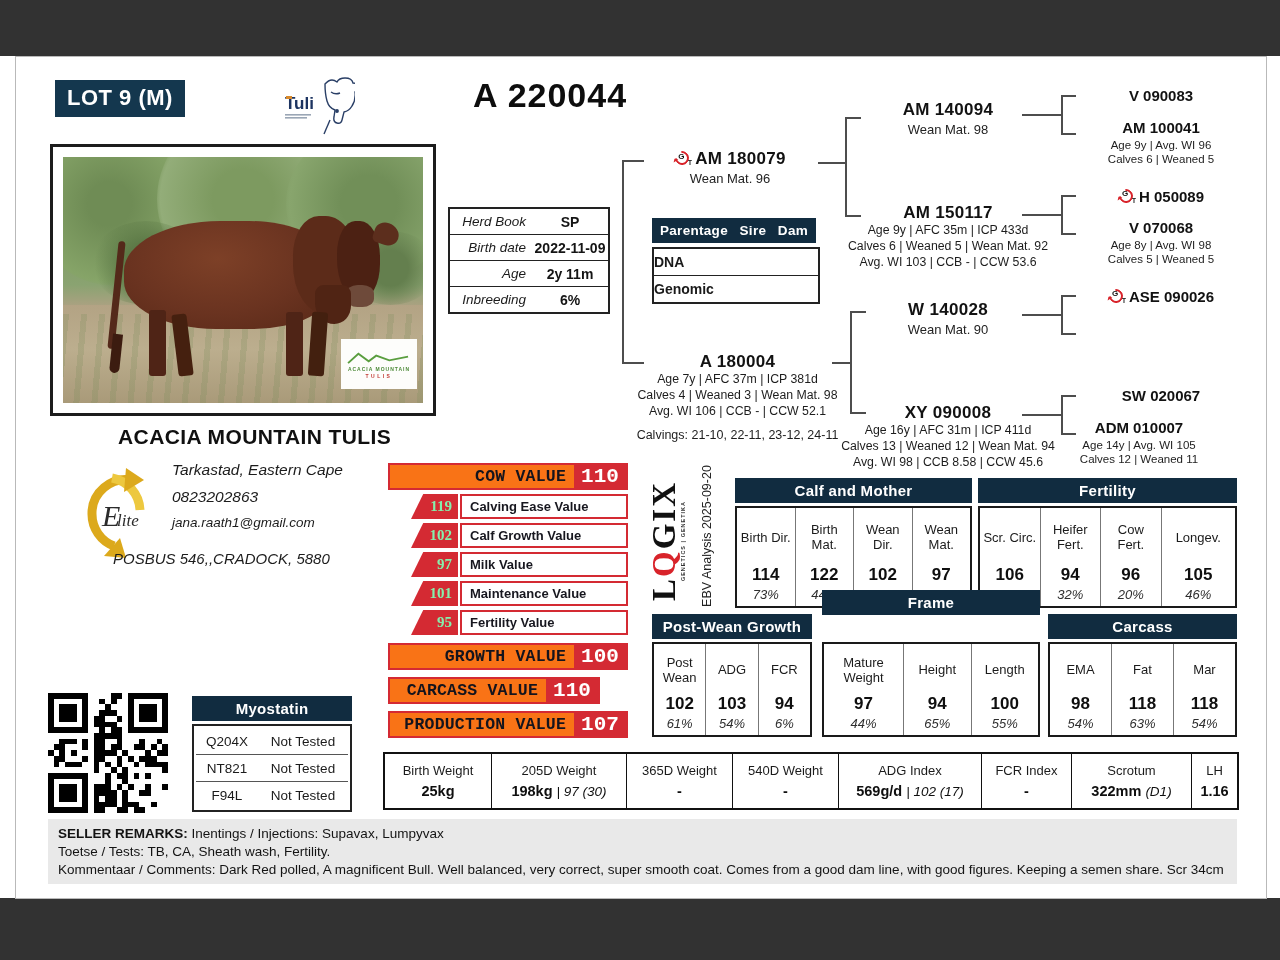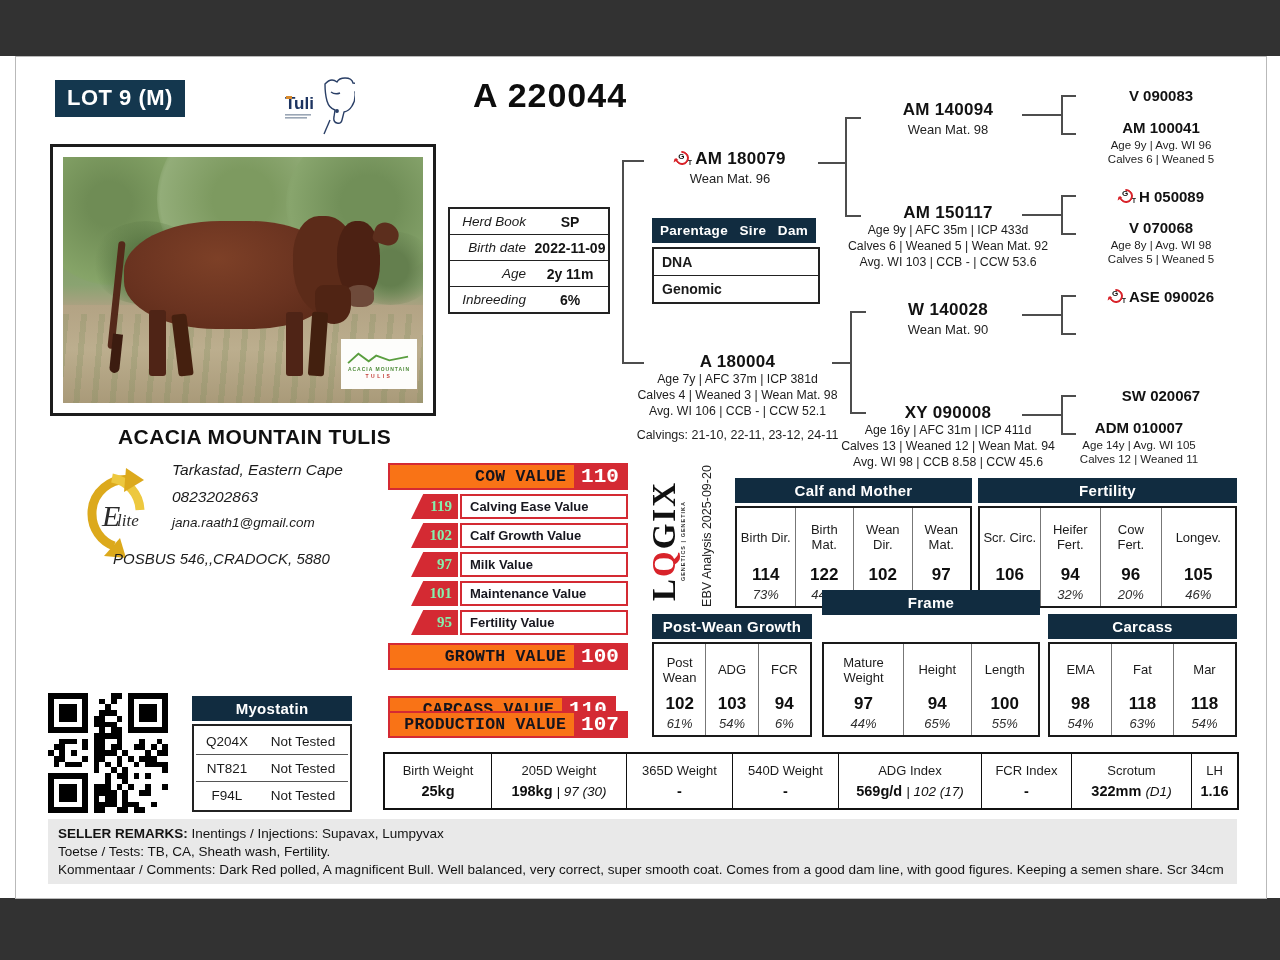--- a/index.html
+++ b/index.html
@@ -33,21 +33,21 @@
   .info-row{display:flex;align-items:center;height:25px;border-bottom:1.5px solid #222;}
   .info-row:last-child{border-bottom:none;}
   .info-label{flex:1;font-style:italic;font-size:13.5px;text-align:right;padding-right:6px;color:#1b1b1b;}
   .info-value{width:76px;text-align:center;font-weight:bold;font-size:14px;}
 
   
   .parent-header{position:absolute;left:652px;top:218px;width:164px;height:25px;background:#112c40;color:#fff;
                  display:flex;align-items:center;justify-content:space-between;font-weight:bold;font-size:13.5px;
                  padding:0 8px;box-sizing:border-box;letter-spacing:.3px;}
   .parent-table{position:absolute;left:652px;top:247px;width:164px;border:2px solid #222;background:#fff;}
-  .parent-row{height:26px;display:flex;align-items:center;padding-left:8px;font-size:14px;font-weight:bold;
+  .parent-row{height:26px;display:flex;align-items:center;padding-left:0;font-size:14px;font-weight:bold;
               border-bottom:1.5px solid #222;color:#1a1a1a;}
   .parent-row:last-child{border-bottom:none;}
 
   
   .pedblock{position:absolute;text-align:center;}
   .ped-name{font-weight:bold;font-size:17px;color:#121212;letter-spacing:.3px;line-height:1.15;}
   .ped-sub{font-size:13px;color:#232323;margin-top:2px;}
   .ped-stats{font-size:12.3px;line-height:1.3;color:#1d1d1d;}
   .ped-calvings{font-size:12.5px;color:#1d1d1d;margin-top:8px;}
   .ped3-name{font-weight:bold;font-size:15px;color:#121212;line-height:1.1;}
@@ -350,21 +350,21 @@
   <div class="subval-box" style="left:460px;top:552px;">Milk Value</div>
   <div class="subval-tab" style="left:411px;top:581px;">101</div>
   <div class="subval-box" style="left:460px;top:581px;">Maintenance Value</div>
   <div class="subval-tab" style="left:411px;top:610px;">95</div>
   <div class="subval-box" style="left:460px;top:610px;">Fertility Value</div>
 
   <div class="val-row" style="left:388px;top:643px;width:240px;">
     <span class="val-label">GROWTH VALUE</span>
     <span class="val-num">100</span>
   </div>
-  <div class="val-row" style="left:388px;top:677px;width:228px;margin-top:19px;">
+  <div class="val-row" style="left:388px;top:677px;width:212px;">
     <span class="val-label">CARCASS VALUE</span>
     <span class="val-num">110</span>
   </div>
   <div class="val-row" style="left:388px;top:711px;width:240px;">
     <span class="val-label">PRODUCTION VALUE</span>
     <span class="val-num">107</span>
   </div>
 
   <div class="logix-brand">
     <div class="logix-word"><span>L</span><span class="red-o">Q</span><span>GIX</span></div>

